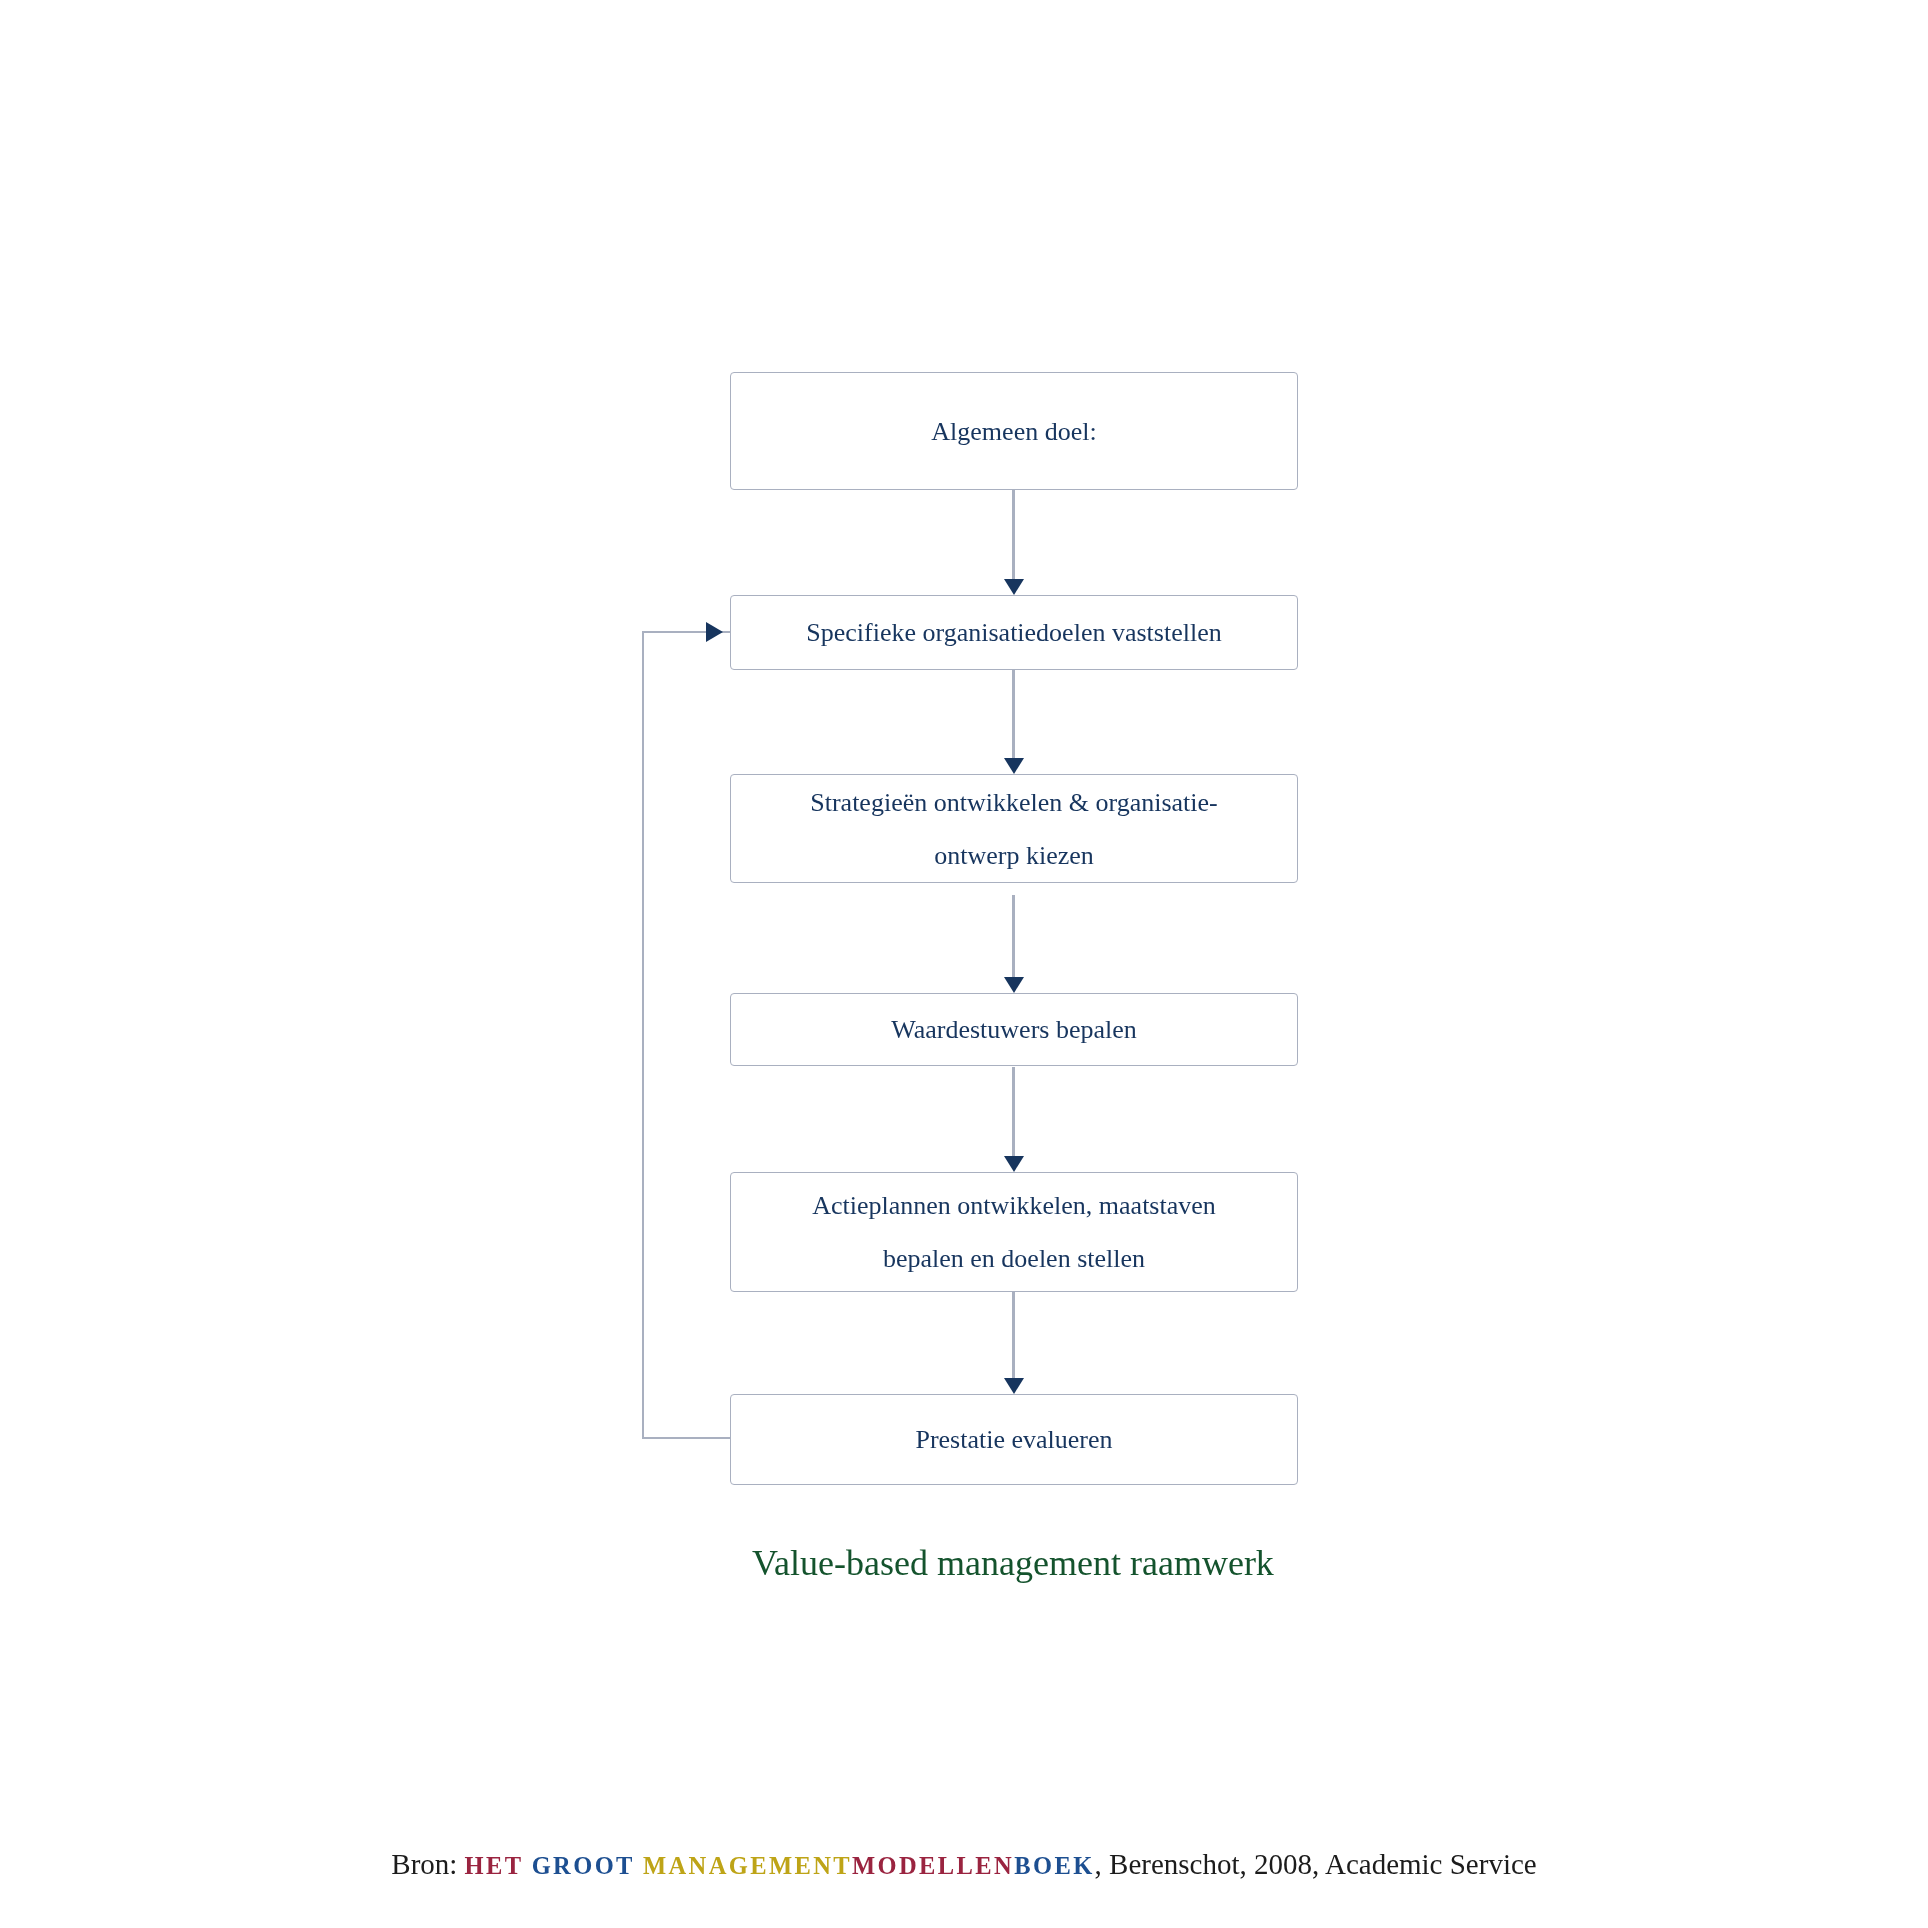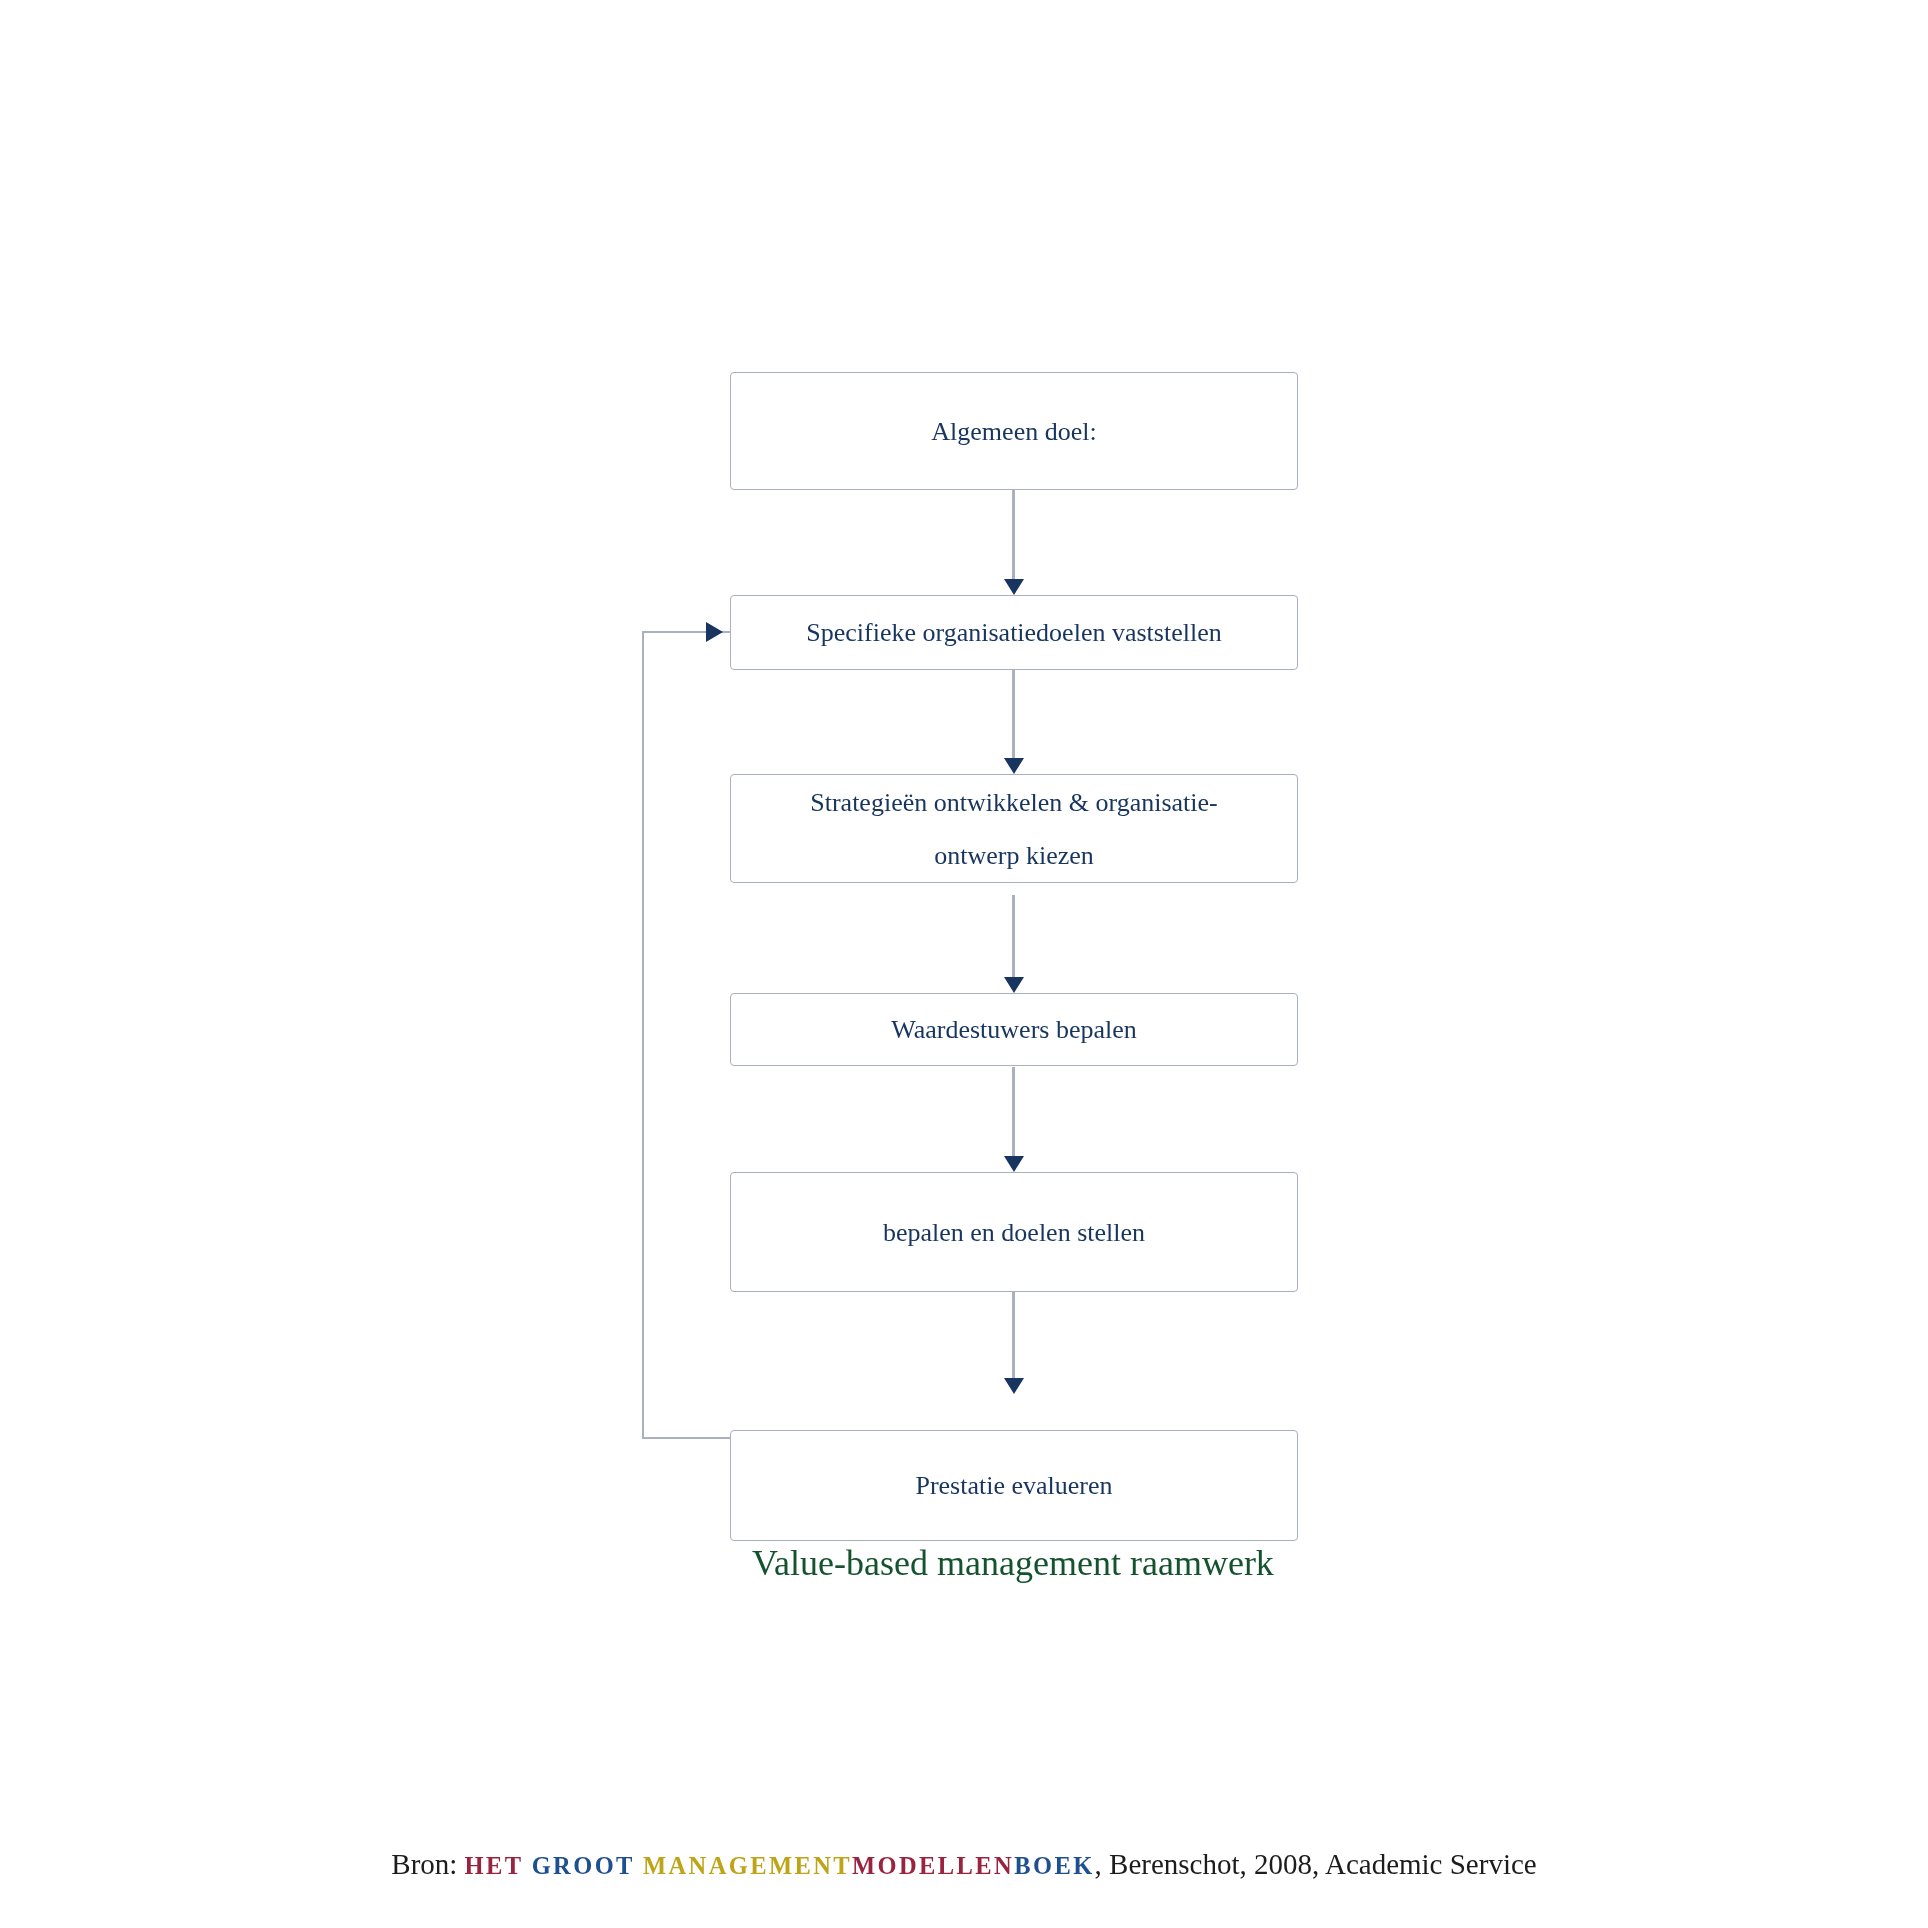--- a/index.html
+++ b/index.html
@@ -28,21 +28,21 @@
     text-align: center;
     color: #17355e;
     font-size: 26px;
     line-height: 53px;
   }
   .box1 { top: 372px;  height: 118px; }
   .box2 { top: 595px;  height: 75px;  }
   .box3 { top: 774px;  height: 109px; font-family: Liberation Serif, serif; }
   .box4 { top: 993px; height: 73px;  }
   .box5 { top: 1172px; height: 120px; }
-  .box6 { top: 1394px; height: 111px; margin-top: 36px;  }
+  .box6 { top: 1394px; height: 91px;  }
   .vline {
     position: absolute;
     left: 1012px; width: 2.8px;
     background: #a9b0c0;
   }
   .v1 { top: 490px;  height: 91px; }
   .v2 { top: 670px;  height: 89px; }
   .v3 { top: 895px;  height: 85px; }
   .v4 { top: 1067px; height: 91px; }
   .v5 { top: 1292px; height: 88px; }
@@ -127,20 +127,21 @@
   <div class="arrow-down h3"></div>
 
   <div class="flow-box box4">
     <div class="box-line">Waardestuwers bepalen</div>
   </div>
 
   <div class="vline v4"></div>
   <div class="arrow-down h4"></div>
 
   <div class="flow-box box5">
+    <div class="box-line">Actieplannen ontwikkelen, maatstaven</div>
     <div class="box-line">bepalen en doelen stellen</div>
   </div>
 
   <div class="vline v5"></div>
   <div class="arrow-down h5"></div>
 
   <div class="flow-box box6">
     <div class="box-line">Prestatie evalueren</div>
   </div>
 

